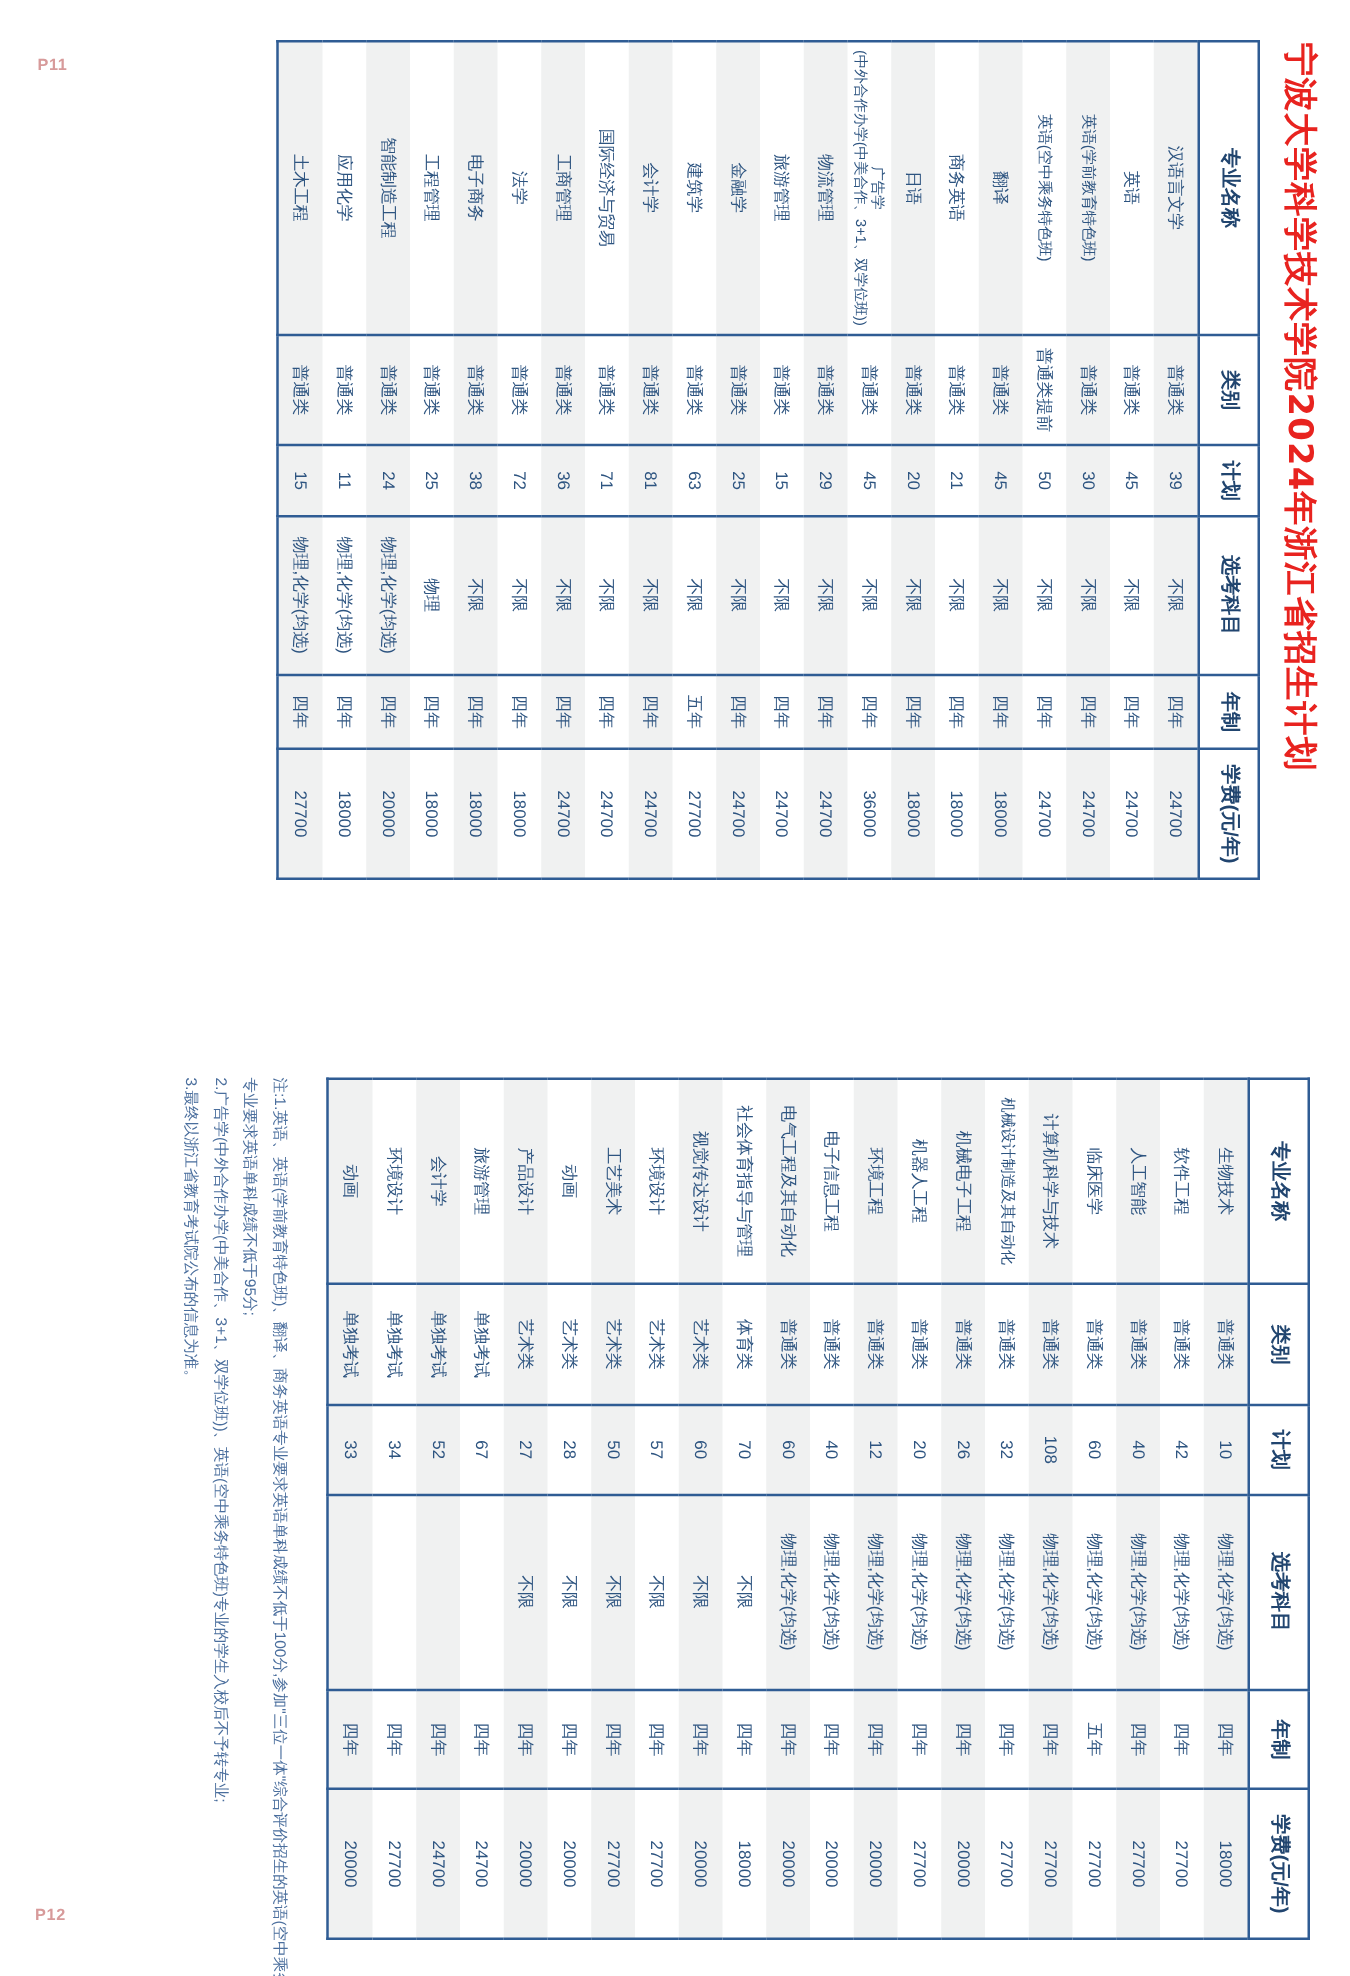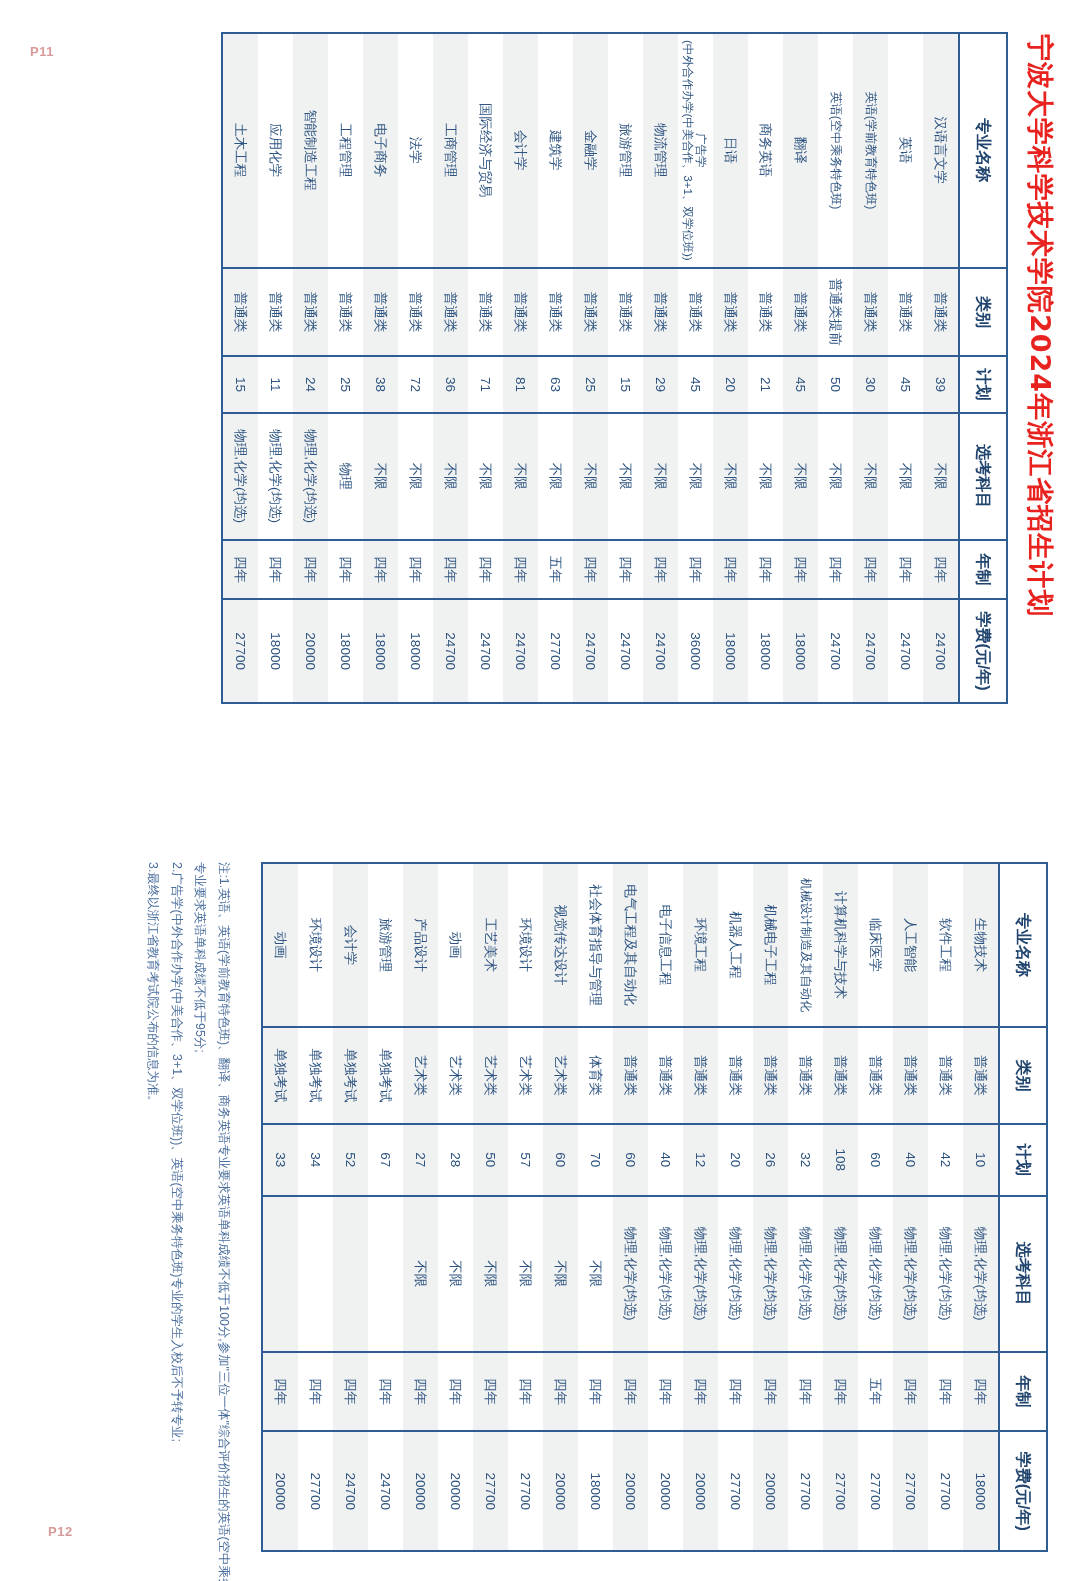--- a/index.html
+++ b/index.html
@@ -8,21 +8,21 @@
     width:1080px;height:1581px;position:relative;overflow:hidden;
     font-family:"Liberation Sans","DejaVu Sans",sans-serif;
     color:#2d5480;
   }
   
   .page-marker{
     position:absolute;font-size:13px;font-weight:bold;color:#d79a9a;
     letter-spacing:.5px;
   }
   #pmark-top{left:30px;top:24px;margin-top:20px;}
-  #pmark-bottom{left:48px;top:1524px;}
+  #pmark-bottom{left:28px;top:1524px;}
 
   
   .rot-block{
     position:absolute;
     transform-origin:0 0;
   }
   
   #block-top{
     left:1062px; top:32px;
     width:672px;   

